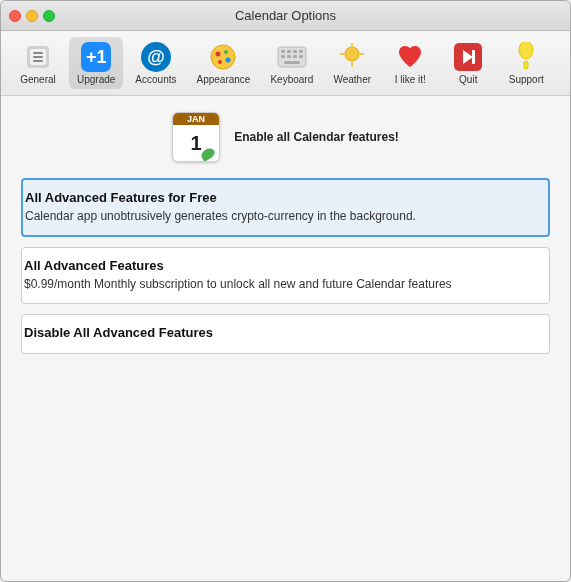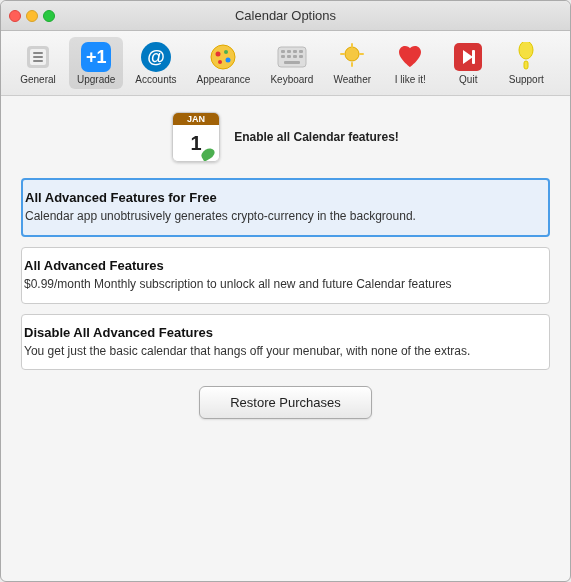--- a/index.html
+++ b/index.html
@@ -361,24 +361,20 @@
       </div>
 
 
       <div class="option-card">
         <div class="option-title">All Advanced Features</div>
         <div class="option-desc">$0.99/month Monthly subscription to unlock all new and future Calendar features</div>
       </div>
 
       <div class="option-card">
         <div class="option-title">Disable All Advanced Features</div>
-        <div class="option-desc">You get just the basic calendar that hangs off your menubar, with none of the extras.</div>
-      </div>
-
-    </div>
-
-    <div class="restore-btn-wrap">
-      <button class="restore-btn">Restore Purchases</button>
-    </div>
+      </div>
+
+    </div>
+
 
   </div>
 
 </div>
 
 </body></html>

